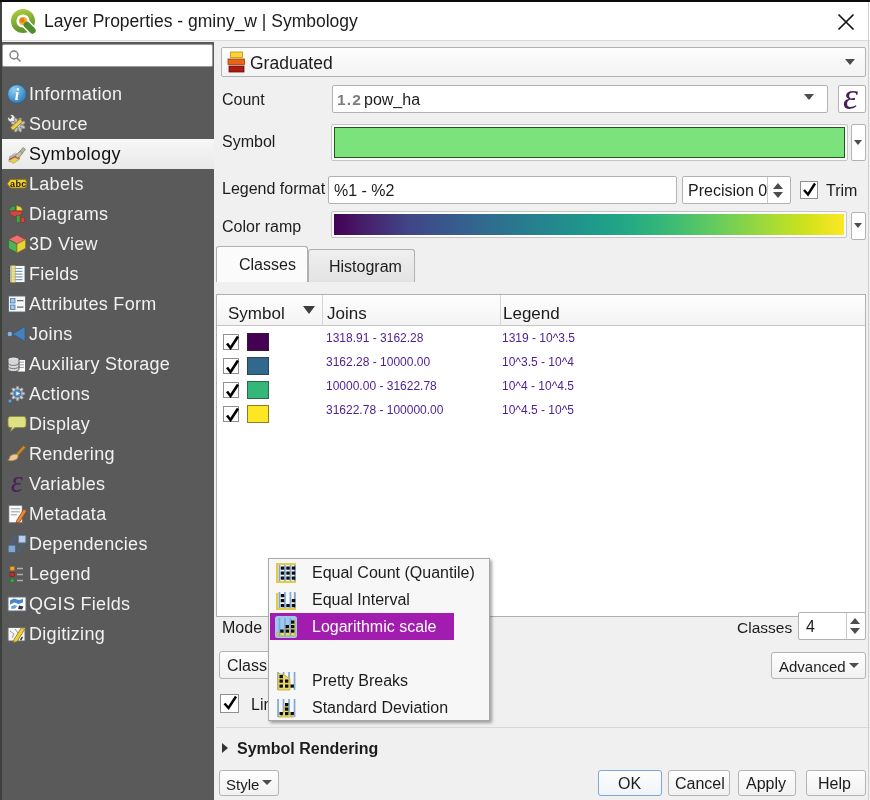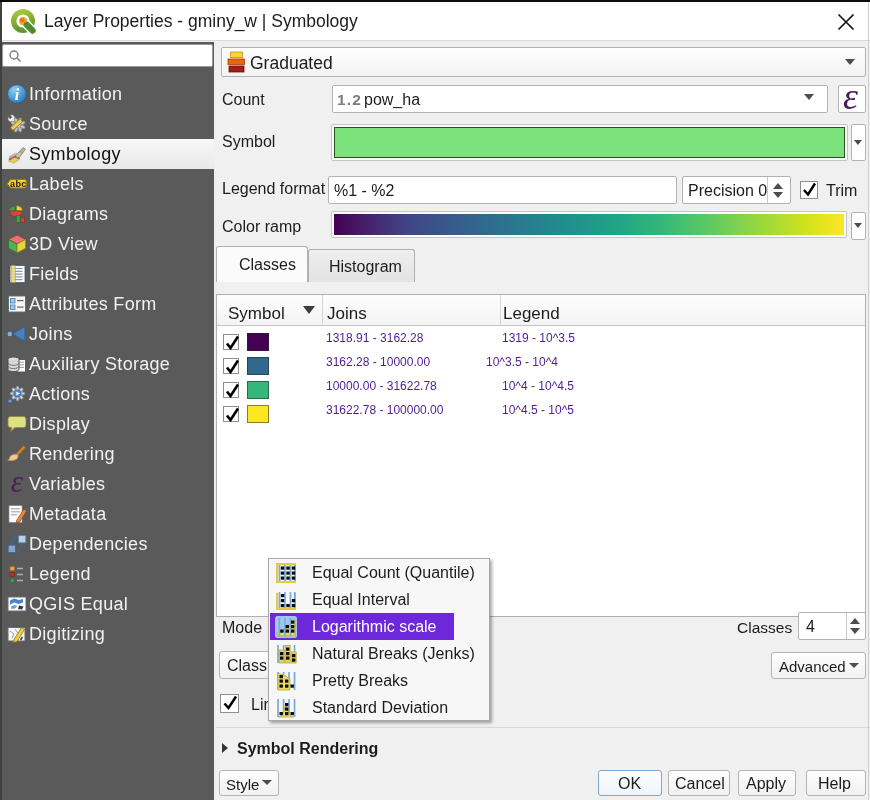--- a/index.html
+++ b/index.html
@@ -19,21 +19,21 @@
 #main { left:214px; top:41px; width:656px; height:759px; background:#f0f0f0; }
 .inp { background:#fff; border:1px solid #b2b2b2; border-radius:2px; }
 .btn { background:linear-gradient(#fefefe,#f1f1f1); border:1px solid #b4b4b4; border-radius:3px; }
 .lab { font-size:16px; color:#1c1c1c; white-space:nowrap; }
 .arrowdn { width:0; height:0; border-left:5px solid transparent; border-right:5px solid transparent; border-top:6px solid #4d4d4d; }
 .cell { font-size:12px; color:#4c1d95; white-space:nowrap;text-align:right; }
 #menu { left:268px; top:558px; width:222px; height:163px; background:#f7f7f7; border:1px solid #a8a8a8; box-shadow:2px 2px 3px rgba(0,0,0,0.35); }
 .mitem { position:absolute; left:1px; width:184px; height:27px; }
 .mitem .mtxt { position:absolute; left:42px; top:50%; transform:translateY(-50%); font-size:16px; color:#1c1c1c; white-space:nowrap; }
 .mitem svg { position:absolute; left:5px; top:2.5px; }
-.msel { background:#6d28d9; }
+.msel { background:#a21caf; }
 .msel .mtxt { color:#ffffff; }
 .check { background:#fff; border:1px solid #8f8f8f; }
 </style>
 </head>
 <body>
 <div id="topbar" class="abs"></div>
 <div id="leftedge" class="abs"></div>
 <div id="titlebar" class="abs"></div>
 <svg class="abs" style="left:10px;top:8px" width="28" height="28" viewBox="0 0 28 28">
     <defs>
@@ -220,21 +220,21 @@
     </svg>
     <span class="lbl">Legend</span>
   </div>
 <div class="sideitem abs" style="top:589px">
     <svg width="20" height="20" viewBox="0 0 20 20">
       <rect x="1" y="3" width="18" height="14" fill="#ffffff" stroke="#6a6a72" stroke-width="1"></rect>
       <path d="M3 6.5 l4 -2 5 1.5 4 -1 v3.5 l-4.5 1.5 -4 -1.5 -4.5 2z" fill="#4a86c8"></path>
       <path d="M4 12.5 l3.5 -1.5 3 1 -2.5 2.5 -3.5 0.5z" fill="#6aa0d8"></path>
       <path d="M12 11.5 l4.5 1 -1.5 3 -4 -0.5z" fill="#2a3a4a"></path>
     </svg>
-    <span class="lbl">QGIS Equal</span>
+    <span class="lbl">QGIS Fields</span>
   </div>
 <div class="sideitem abs" style="top:619px">
     <svg width="20" height="20" viewBox="0 0 20 20">
       <rect x="1" y="3.5" width="17" height="13.5" fill="#f6f6f6" stroke="#6a6a72" stroke-width="1"></rect>
       <path d="M3 7 l4 3 -2 4 M8 5 l3 4 4 -2" stroke="#9a9a9a" stroke-width="1" fill="none"></path>
       <path d="M7 15.5 L14.5 3.5 l3 2 -7.5 12 -3.5 1z" fill="#f0d03a" stroke="#8a7214" stroke-width="0.8"></path>
       <path d="M13.5 16 l2 -3" stroke="#333" stroke-width="1.4"></path>
     </svg>
     <span class="lbl">Digitizing</span>
   </div>
@@ -302,21 +302,21 @@
   </svg>
 <div class="abs" style="left:247px;top:333px;width:22px;height:18px;background:#440154;border:1px solid rgba(40,40,40,0.55)"></div>
 <div class="abs cell" style="left:326px;top:331px">1318.91 - 3162.28</div>
 <div class="abs cell" style="left:502px;top:331px">1319 - 10^3.5</div>
 <div class="abs check" style="left:223px;top:358px;width:16px;height:16px"></div>
 <svg class="abs" style="left:224px;top:358px" width="17" height="18" viewBox="0 0 17 18">
     <path d="M3 9.5 L6.5 14 L14 2.5" stroke="#000" stroke-width="2.6" fill="none"></path>
   </svg>
 <div class="abs" style="left:247px;top:357px;width:22px;height:18px;background:#31688e;border:1px solid rgba(40,40,40,0.55)"></div>
 <div class="abs cell" style="left:326px;top:355px">3162.28 - 10000.00</div>
-<div class="abs cell" style="left:486px;top:355px">10^3.5 - 10^4</div>
+<div class="abs cell" style="left:502px;top:355px">10^3.5 - 10^4</div>
 <div class="abs check" style="left:223px;top:382px;width:16px;height:16px"></div>
 <svg class="abs" style="left:224px;top:382px" width="17" height="18" viewBox="0 0 17 18">
     <path d="M3 9.5 L6.5 14 L14 2.5" stroke="#000" stroke-width="2.6" fill="none"></path>
   </svg>
 <div class="abs" style="left:247px;top:381px;width:22px;height:18px;background:#35b779;border:1px solid rgba(40,40,40,0.55)"></div>
 <div class="abs cell" style="left:326px;top:379px">10000.00 - 31622.78</div>
 <div class="abs cell" style="left:502px;top:379px">10^4 - 10^4.5</div>
 <div class="abs check" style="left:223px;top:406px;width:16px;height:16px"></div>
 <svg class="abs" style="left:224px;top:406px" width="17" height="18" viewBox="0 0 17 18">
     <path d="M3 9.5 L6.5 14 L14 2.5" stroke="#000" stroke-width="2.6" fill="none"></path>
@@ -407,39 +407,20 @@
         <rect x="14.6" y="2" width="1.7" height="18" fill="#7da8d8"></rect>
         <rect x="5.2" y="13.5" width="3.4" height="3.2" fill="#0d0d0d"></rect>
         <rect x="10.6" y="9" width="3.4" height="3.2" fill="#0d0d0d"></rect>
         <rect x="10.6" y="13.5" width="3.4" height="3.2" fill="#0d0d0d"></rect>
         <rect x="16" y="4.5" width="3.4" height="3.2" fill="#0d0d0d"></rect>
         <rect x="16" y="9" width="3.4" height="3.2" fill="#0d0d0d"></rect>
         <rect x="16" y="13.5" width="3.4" height="3.2" fill="#0d0d0d"></rect>
       </svg>
       <span class="mtxt">Logarithmic scale</span>
     </div>
-<div class="mitem" style="top:81px">
-      <svg width="22" height="22" viewBox="0 0 22 22">
-        <rect x="2.2" y="2" width="1.7" height="18" fill="#7da8d8"></rect>
-        <rect x="7.7" y="2" width="1.7" height="18" fill="#7da8d8"></rect>
-        <rect x="13.2" y="2" width="1.7" height="18" fill="#7da8d8"></rect>
-        <rect x="18.7" y="2" width="1.7" height="18" fill="#7da8d8"></rect>
-        <rect x="4.2" y="7" width="5" height="13" fill="#ead455" stroke="#bda836" stroke-width="0.8"></rect>
-        <rect x="10.2" y="2.5" width="5" height="17.5" fill="#ead455" stroke="#bda836" stroke-width="0.8"></rect>
-        <rect x="16.2" y="9" width="5" height="11" fill="#ead455" stroke="#bda836" stroke-width="0.8"></rect>
-        <rect x="5" y="9" width="3.4" height="3.2" fill="#0d0d0d"></rect>
-        <rect x="5" y="13.5" width="3.4" height="3.2" fill="#0d0d0d"></rect>
-        <rect x="11" y="4.5" width="3.4" height="3.2" fill="#0d0d0d"></rect>
-        <rect x="11" y="9" width="3.4" height="3.2" fill="#0d0d0d"></rect>
-        <rect x="11" y="13.5" width="3.4" height="3.2" fill="#0d0d0d"></rect>
-        <rect x="17" y="11" width="3.4" height="3.2" fill="#0d0d0d"></rect>
-        <rect x="17" y="15.5" width="3.4" height="3.2" fill="#0d0d0d"></rect>
-      </svg>
-      <span class="mtxt">Natural Breaks (Jenks)</span>
-    </div>
 <div class="mitem" style="top:135px">
       <svg width="22" height="22" viewBox="0 0 22 22">
         <rect x="2.2" y="2" width="1.7" height="18" fill="#7da8d8"></rect>
         <rect x="7.7" y="2" width="1.7" height="18" fill="#7da8d8"></rect>
         <rect x="13.2" y="2" width="1.7" height="18" fill="#7da8d8"></rect>
         <rect x="18.7" y="2" width="1.7" height="18" fill="#7da8d8"></rect>
         <path d="M3.5 20 Q7.5 20 9.3 12 Q11 4 12.7 12 Q14.5 20 18.5 20z" fill="#ead968" stroke="#bda836" stroke-width="0.8"></path>
         <rect x="4.5" y="15" width="3.4" height="3.2" fill="#0d0d0d"></rect>
         <rect x="10" y="6" width="3.4" height="3.2" fill="#0d0d0d"></rect>
         <rect x="10" y="10.5" width="3.4" height="3.2" fill="#0d0d0d"></rect>

